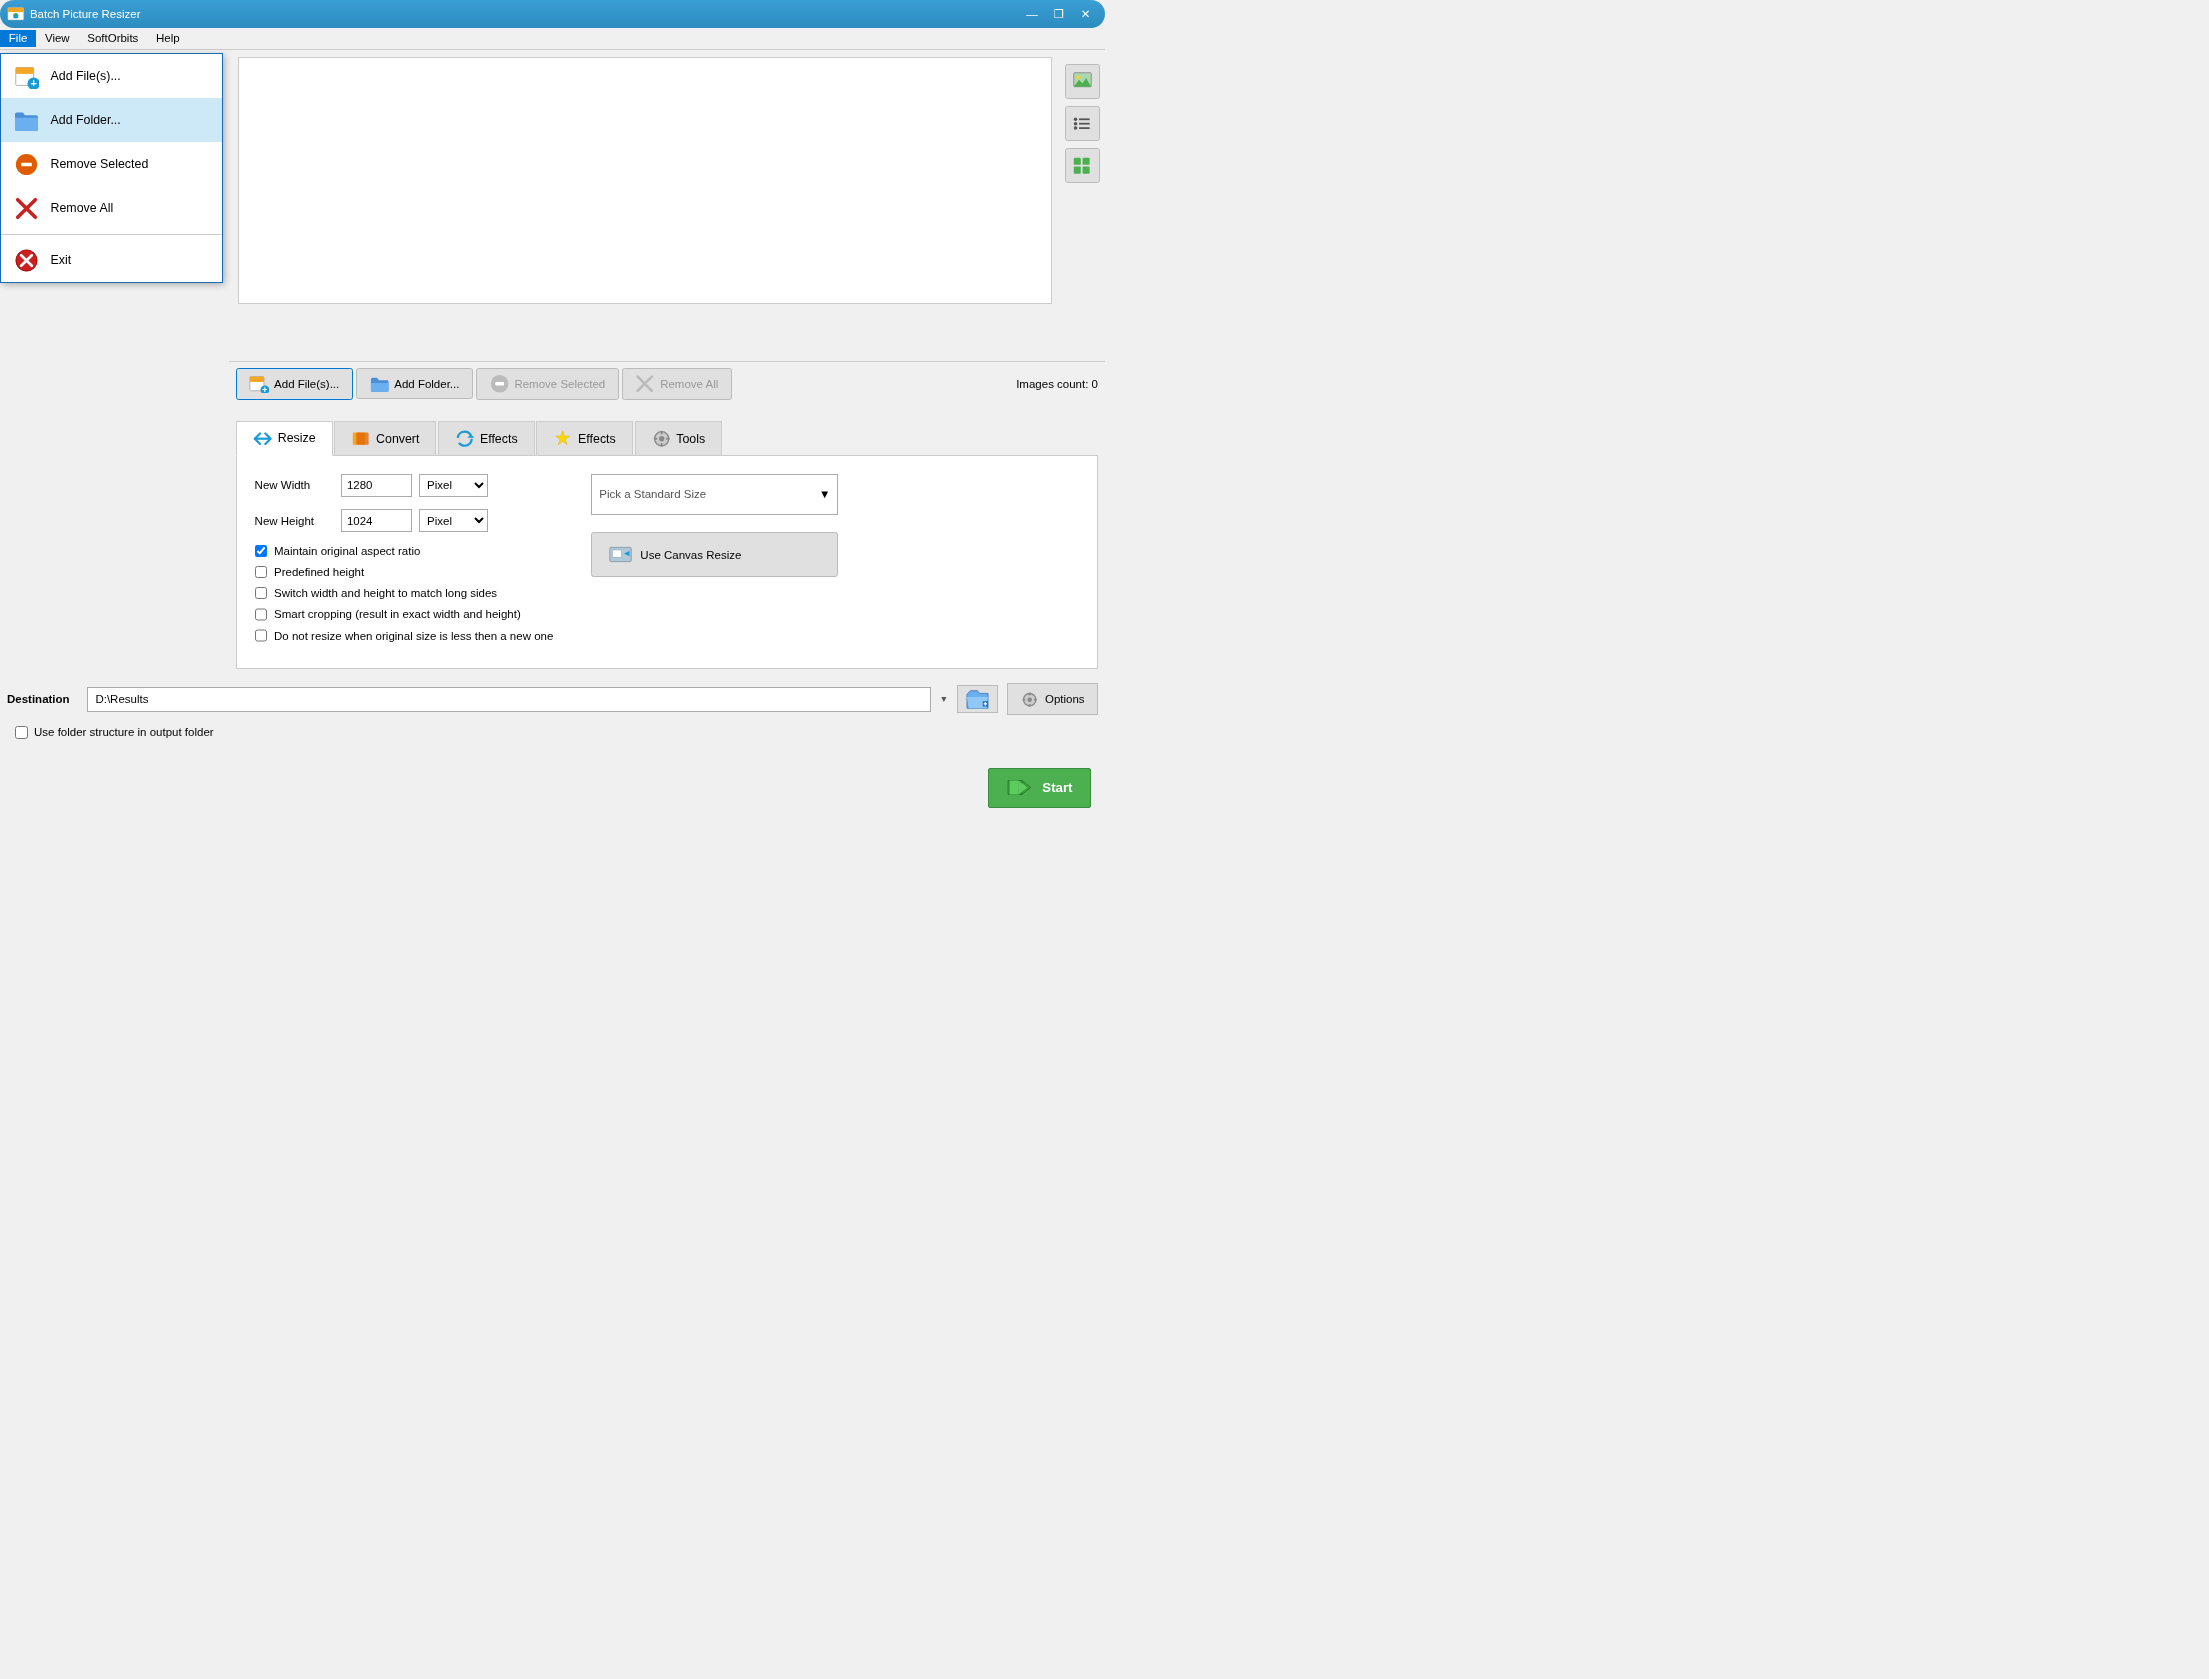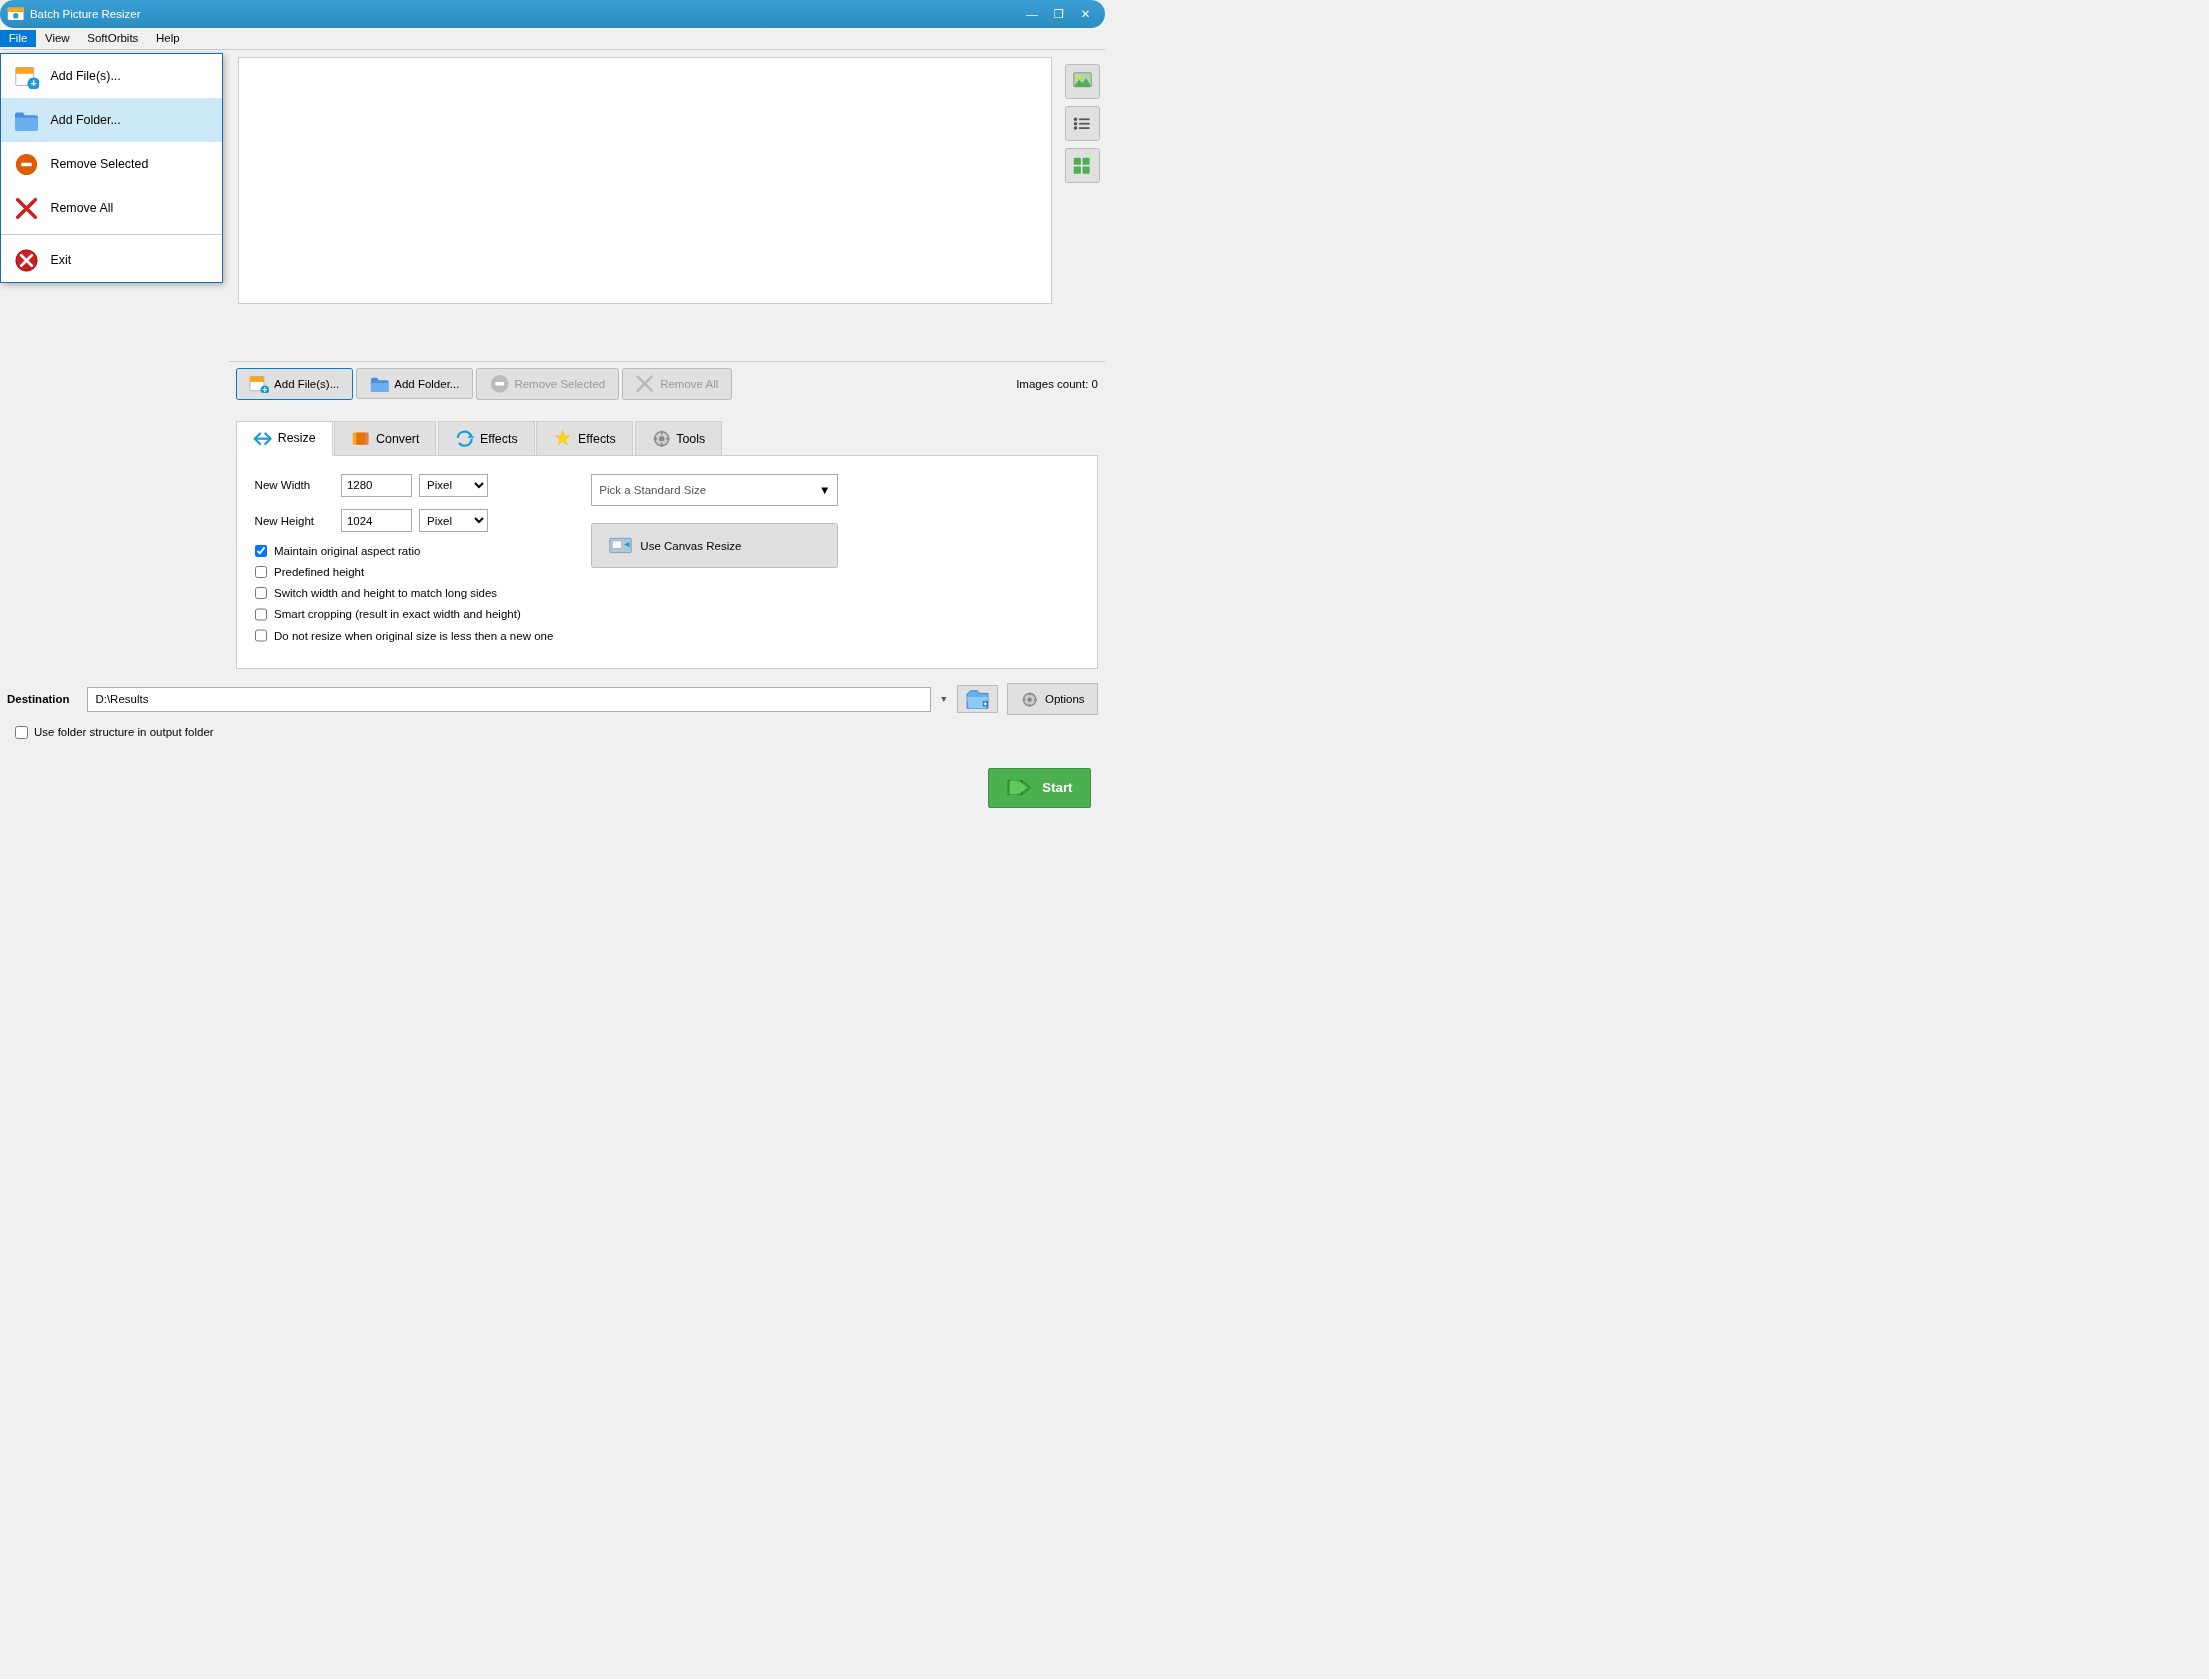--- a/index.html
+++ b/index.html
@@ -179,21 +179,21 @@
       background: #e0e0e0;
       border: 0.9px solid #bbb;
       border-radius: 2.6px;
       cursor: pointer;
       font-size: 11.5px;
       margin-left: 35px;
     }
 
     .standard-size-select {
       display: flex; align-items: center; gap: 3.5px;
-      height: 32px;
+      height: 41px;
       border: 0.9px solid #aaa;
       background: white;
       padding: 3.5px 7px;
       font-size: 11.5px;
       min-width: 247px;
       cursor: pointer;
     }
 
     .checkbox-row { display: flex; align-items: center; gap: 7px; margin-bottom: 8.8px; font-size: 11.5px; }
     .checkbox-row input[type="checkbox"] { width: 12.4px; height: 12.4px; }

